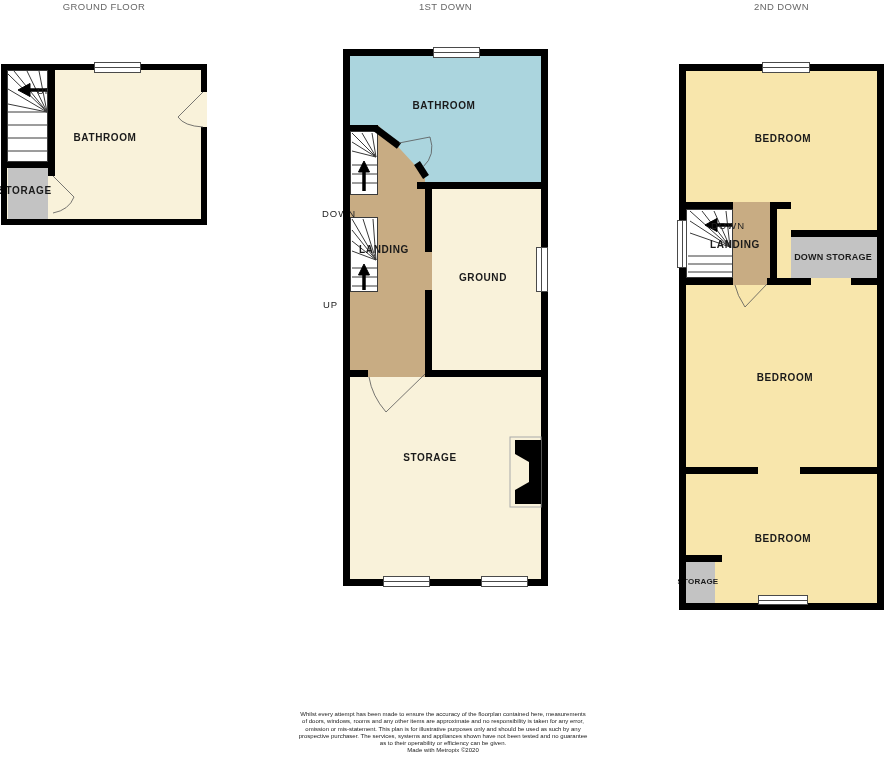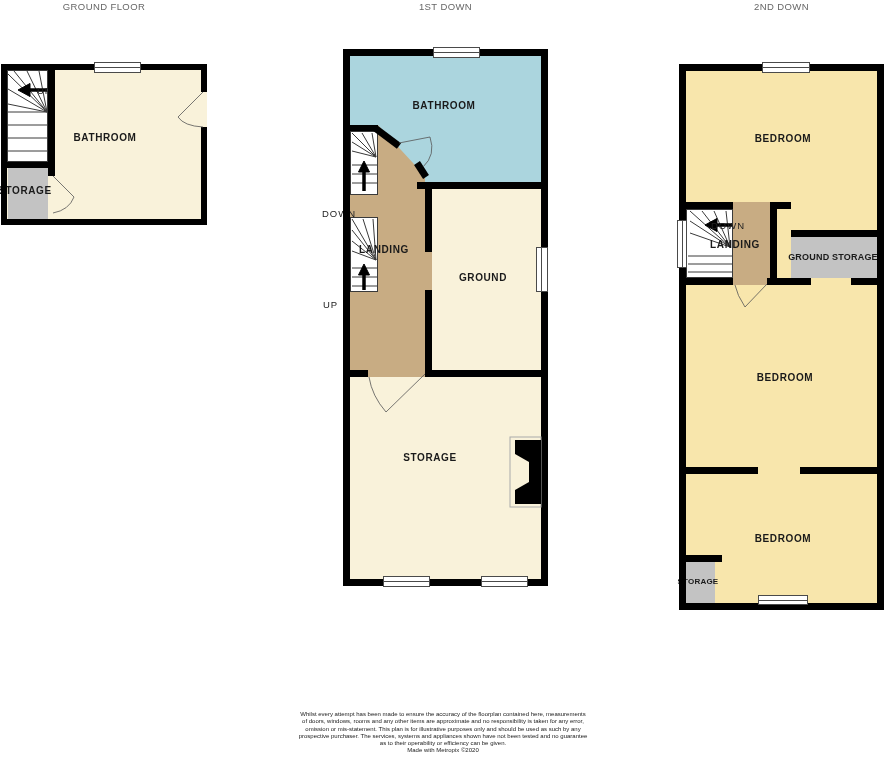--- a/index.html
+++ b/index.html
@@ -186,21 +186,21 @@
       </g>
       <g fill="#000" stroke="#000">
         <line x1="53" y1="161" x2="36" y2="161" stroke-width="3.5"></line>
         <polygon points="26,161 38,154.5 38,167.5"></polygon>
       </g>
     </svg>
 
     <div class="rl" style="left:44px;top:69px;width:120px;">BEDROOM</div>
     <div class="dir" style="left:32px;top:156px;width:80px;">DOWN</div>
     <div class="rl" style="left:-4px;top:175px;width:120px;">LANDING</div>
-    <div class="rl md" style="left:104px;top:188px;width:100px;">GROUND STORAGE</div>
+    <div class="rl md" style="left:104px;top:188px;width:100px;">DOWN STORAGE</div>
     <div class="rl" style="left:46px;top:308px;width:120px;">BEDROOM</div>
     <div class="rl" style="left:44px;top:469px;width:120px;">BEDROOM</div>
     <div class="rl sm" style="left:-31px;top:513px;width:100px;">STORAGE</div>
 
     <div class="w" style="left:0;top:0;width:205px;height:7px;"></div>
     <div class="w" style="left:0;top:539px;width:205px;height:7px;"></div>
     <div class="w" style="left:0;top:0;width:7px;height:546px;"></div>
     <div class="w" style="left:198px;top:0;width:7px;height:546px;"></div>
     <div class="w" style="left:7px;top:138px;width:47px;height:7px;"></div>
     <div class="w" style="left:91px;top:138px;width:21px;height:7px;"></div>

